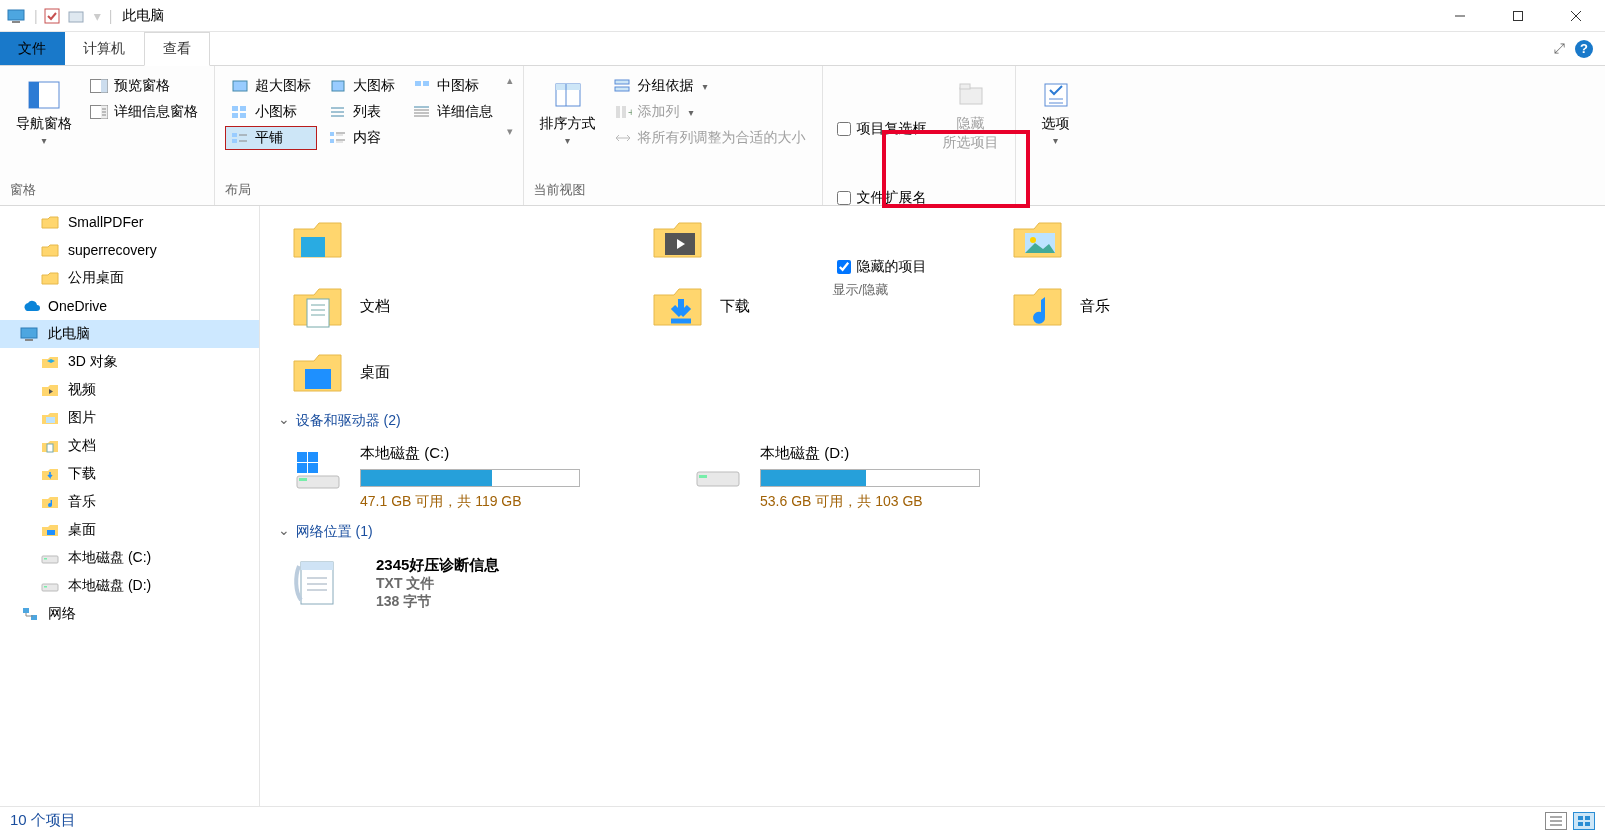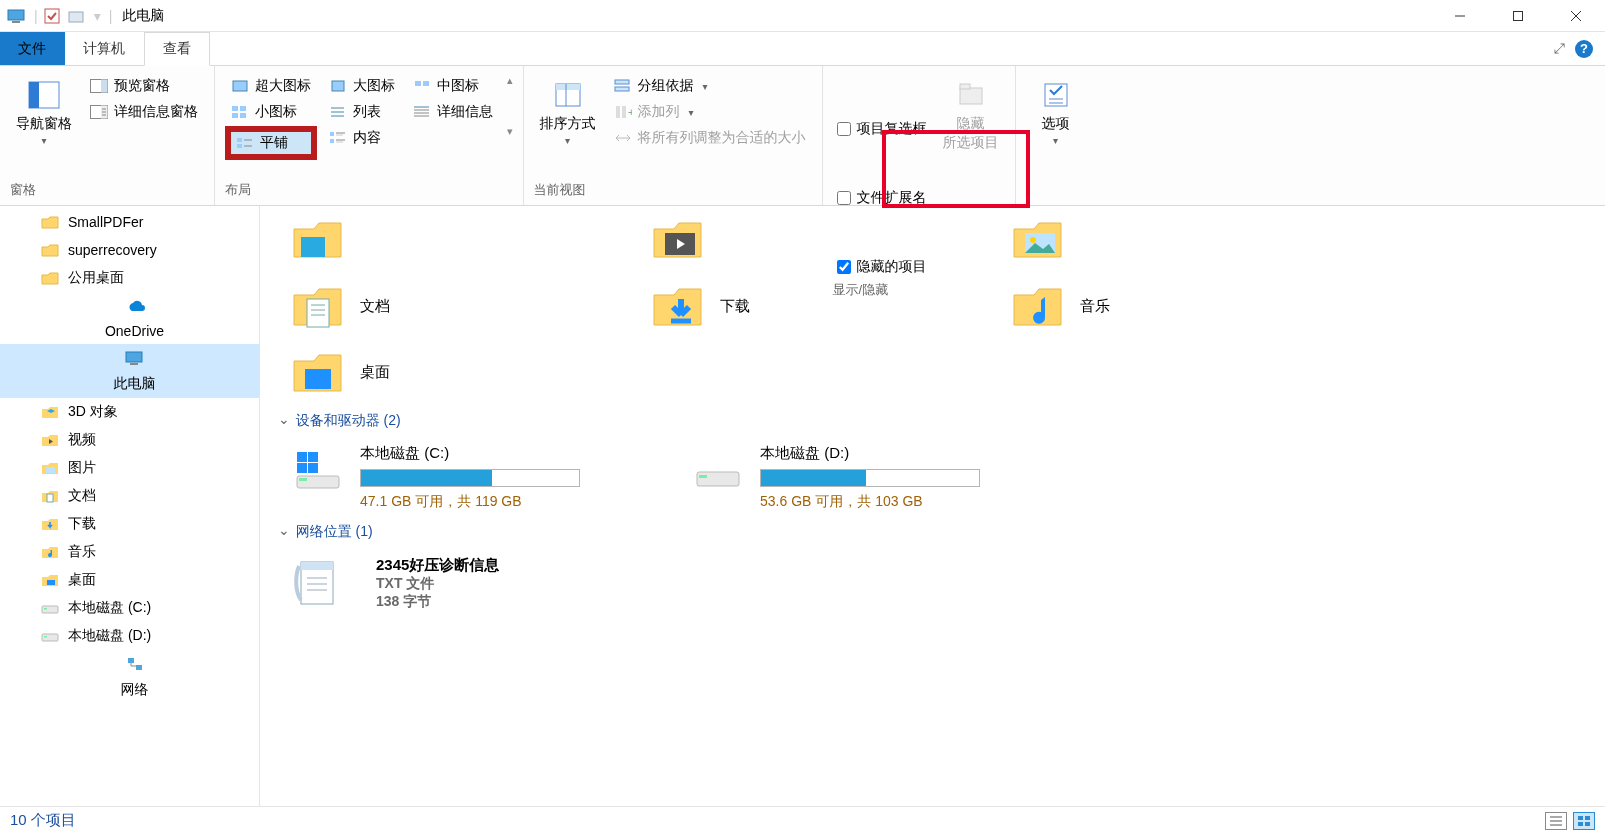--- a/index.html
+++ b/index.html
@@ -65,21 +65,21 @@
   .rb-big {
     display:flex; flex-direction:column; align-items:center; justify-content:flex-start;
     padding:4px 6px; min-width:60px; gap:4px; text-align:center; line-height:1.1;
   }
   .rb-big .ico { width:34px; height:34px; display:flex; align-items:center; justify-content:center;}
   .rb-small-col { display:flex; flex-direction:column; gap:2px;}
   .rb-small {
     display:flex; align-items:center; gap:6px; padding:3px 6px; white-space:nowrap;
   }
   .rb-small .ico { width:18px; height:18px; display:flex; align-items:center; justify-content:center;}
-  .rb-small.selected { border:6px solid #b91c1c; background:#cde6f7; padding:2px 5px;}
+  .rb-small.selected { border:1px solid #b91c1c; background:#cde6f7; padding:2px 5px;}
   .rb-check { display:flex; align-items:center; gap:6px; padding:3px 4px; white-space:nowrap;margin-top:43px;}
   .rb-check input { width:14px; height:14px;}
   .disabled { color:#a0a0a0; }
   .dd::after { content:"▾"; font-size:10px; color:#666; margin-left:3px;}
   .highlight-box {
     position:absolute;
     border:4px solid #e8002a;
     pointer-events:none;
   }
   
@@ -89,21 +89,21 @@
     width: 260px;
     border-right:1px solid #e5e5e5;
     overflow-y:auto;
     padding-top:2px;
   }
   .sb-item {
     display:flex; align-items:center; gap:8px;
     padding:5px 10px 5px 32px;
     white-space:nowrap;
   }
-  .sb-item.depth0 { padding-left:20px;flex-direction:column; }
+  .sb-item.depth0 { padding-left:20px; }
   .sb-item.depth1 { padding-left:40px; }
   .sb-item.selected { background:#cde8ff; }
   .sb-item .ico { width:20px; height:18px; display:flex; align-items:center; justify-content:center;}
   
   .content { flex:1; overflow:auto; padding:6px 20px 20px 30px; }
   .folder-row { display:flex; gap:60px; margin-bottom:10px;}
   .folder-item { display:flex; align-items:center; gap:14px; width:300px;}
   .folder-item .fico { width:56px; height:56px; display:flex; align-items:center; justify-content:center;}
   .folder-item .lbl { font-size:15px;}
   .section-header {

